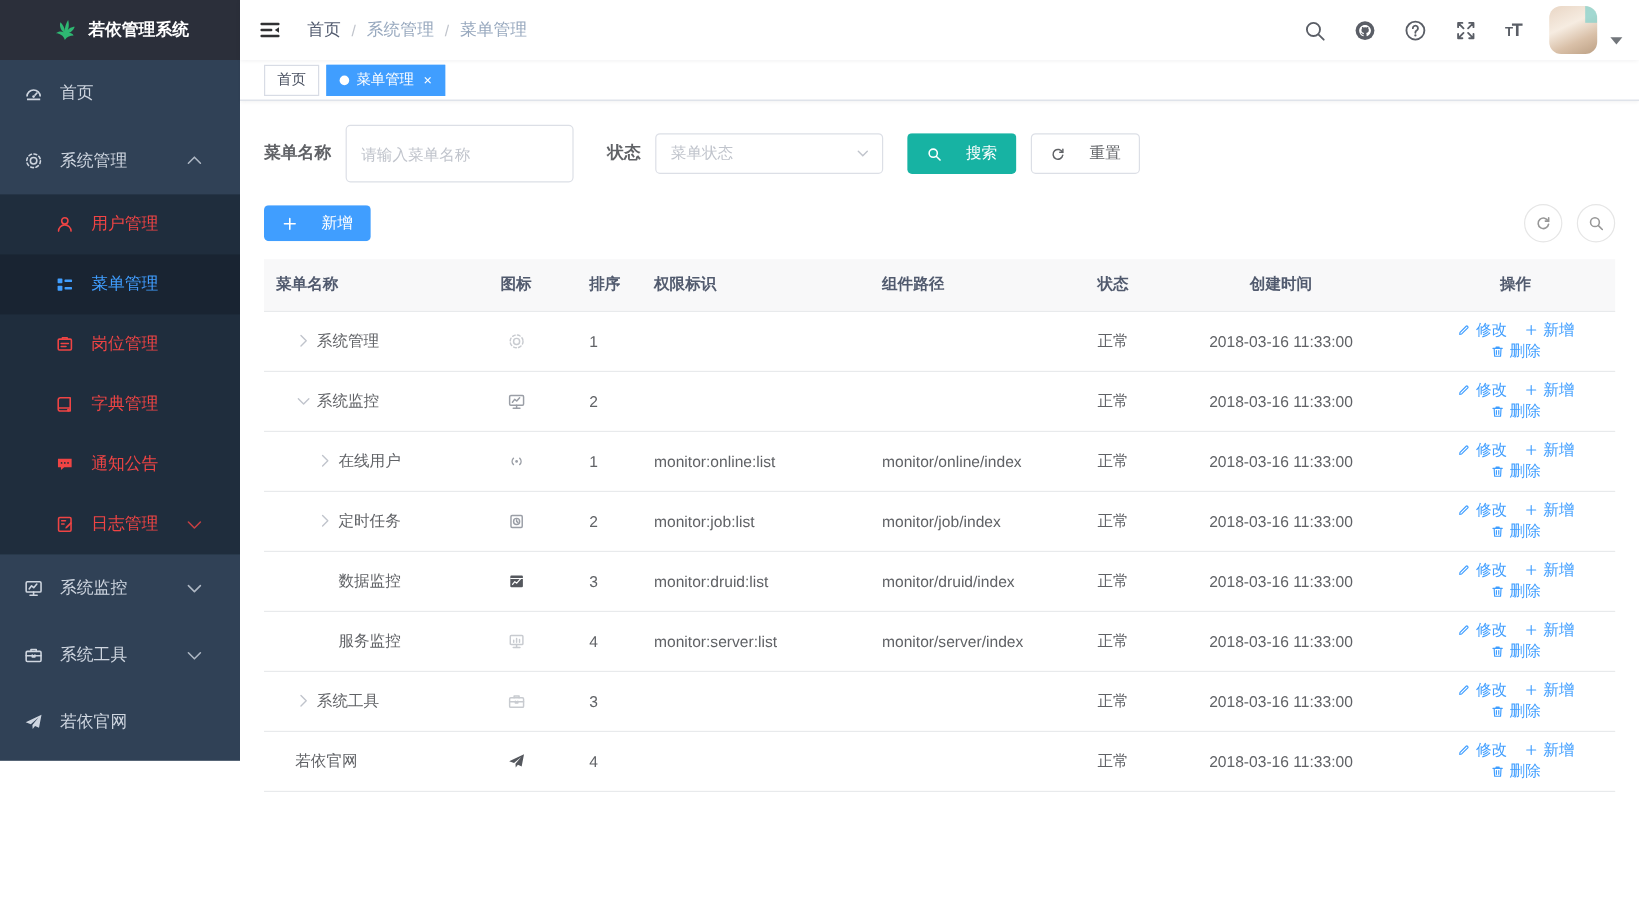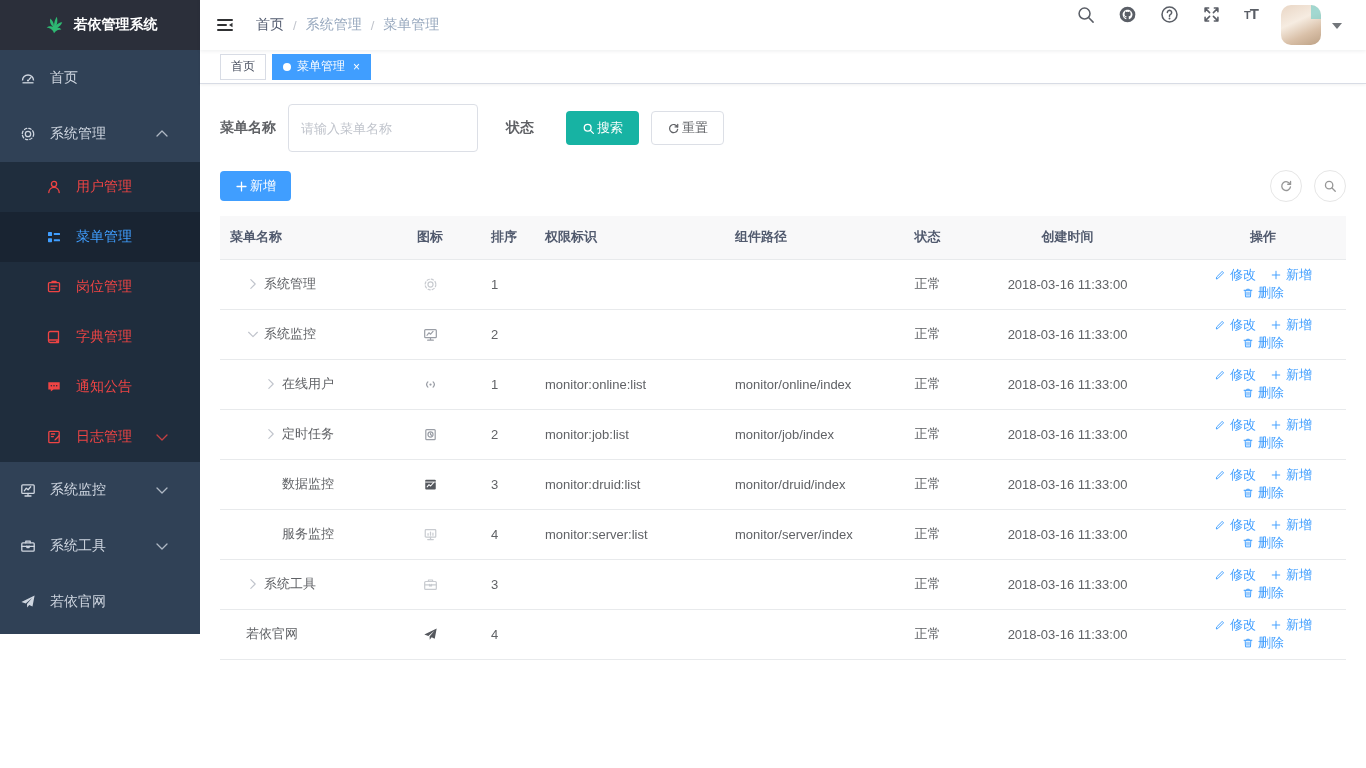--- a/index.html
+++ b/index.html
@@ -26,21 +26,21 @@
   .main { flex:1; display:flex; flex-direction:column; min-width:0; }
   .navbar { height:50px; background:#fff; display:flex; align-items:center;
     box-shadow:0 1px 4px rgba(0,21,41,.08); position:relative; z-index:3; }
   .hamburger { width:50px; height:50px; display:flex; align-items:center; justify-content:center;
     cursor:pointer; color:#303133; }
   .hamburger svg { width:18px; height:18px; }
   .breadcrumb { display:flex; align-items:center; gap:9px; font-size:14px; margin-left:6px; }
   .bc-item { color:#97a8be; }
   .bc-item.first { color:#515a6e; cursor:pointer; }
   .bc-sep { color:#c0c4cc; font-size:13px; }
-  .nav-right { margin-left:auto; display:flex; gap:23px; padding-right:24px; color:#5a5e66; }
+  .nav-right { margin-left:auto; display:flex; align-items:center; gap:23px; padding-right:14px; color:#5a5e66; }
   .nav-icn { width:19px; height:19px; cursor:pointer; }
   .tt { font-size:15px; font-weight:bold; cursor:pointer; letter-spacing:-1px; }
   .tt small { font-size:11px; font-weight:bold; }
   .avatar { width:40px; height:40px; border-radius:10px; cursor:pointer; flex:none;
     background:linear-gradient(155deg,#e9d6c5 0%,#f6ece1 40%,#d9c0a8 70%,#bca084 100%); position:relative; overflow:hidden; }
   .avatar::after { content:""; position:absolute; right:0; top:0; width:10px; height:14px; background:#7fd0cb; opacity:.7; }
   .caret { width:0; height:0; border-left:5px solid transparent; border-right:5px solid transparent;
     border-top:6px solid #72767b; margin:18px 0 0 -12px; cursor:pointer; }
 
   .tabbar { height:34px; background:#fff; border-bottom:1px solid #d8dce5;
@@ -59,21 +59,21 @@
   .f-label { font-size:14px; font-weight:bold; color:#606266; margin-right:12px; }
   .f-label.second { margin-left:28px; }
   .txt-input { width:190px; height:48px; border:1px solid #dcdfe6; border-radius:4px;
     padding:0 12px; font-size:13px; color:#606266; outline:none; font-family:inherit; }
   .txt-input::placeholder { color:#c0c4cc; }
   .select { width:190px; height:34px; border:1px solid #dcdfe6; border-radius:4px;
     display:flex; align-items:center; justify-content:space-between; padding:0 10px 0 12px;
     font-size:13px; color:#c0c4cc; cursor:pointer; background:#fff; }
   .select .icn { width:12px; height:12px; color:#c0c4cc; }
   .btn { height:34px; border-radius:4px; padding:0 15px; font-size:13px; display:inline-flex;
-    align-items:center; gap:2px; cursor:pointer; border:1px solid transparent; font-family:inherit; }
+    align-items:center; gap:20px; cursor:pointer; border:1px solid transparent; font-family:inherit; }
   .btn .icn { width:13px; height:13px; }
   .btn-search { background:#17b3a3; color:#fff; margin-left:20px; }
   .btn-reset { background:#fff; border-color:#dcdfe6; color:#606266; margin-left:12px; }
   .btn-add { background:#409eff; color:#fff; height:30px; padding:0 14px; }
 
   .toolbar-row { display:flex; align-items:center; justify-content:space-between; margin-bottom:14px; }
   .circle-btns { display:flex; gap:12px; }
   .circle-btn { width:32px; height:32px; border-radius:50%; border:1px solid #e6e6e6; background:#fff;
     color:#979797; display:flex; align-items:center; justify-content:center; cursor:pointer; }
   .circle-btn .icn { width:14px; height:14px; }
@@ -305,20 +305,28 @@
           <span class="close">×</span>
         </span>
       </div>
 
     <div class="content">
 
       <div class="filter-row">
         <span class="f-label">菜单名称</span>
         <input class="txt-input" type="text" placeholder="请输入菜单名称" style="">
         <span class="f-label second">状态</span>
+        <div class="select">
+          <span>菜单状态</span>
+          <span class="icn">
+            <svg viewBox="0 0 16 16" fill="none" stroke="currentColor" stroke-width="1.6" stroke-linecap="round">
+                <path d="M3 5.5l5 5 5-5"></path>
+              </svg>
+          </span>
+        </div>
         <button class="btn btn-search">
           <span class="icn">
             <svg viewBox="0 0 16 16" fill="none" stroke="currentColor" stroke-width="1.6" stroke-linecap="round">
                 <circle cx="7" cy="7" r="4.2"></circle>
                 <path d="M10.3 10.3L14 14"></path>
               </svg>
           </span>
           <span>搜索</span>
         </button>
         <button class="btn btn-reset">

